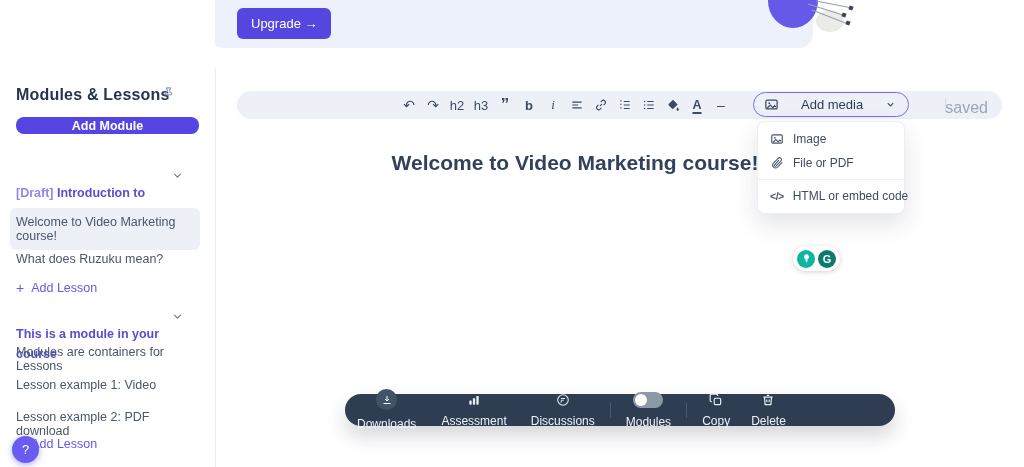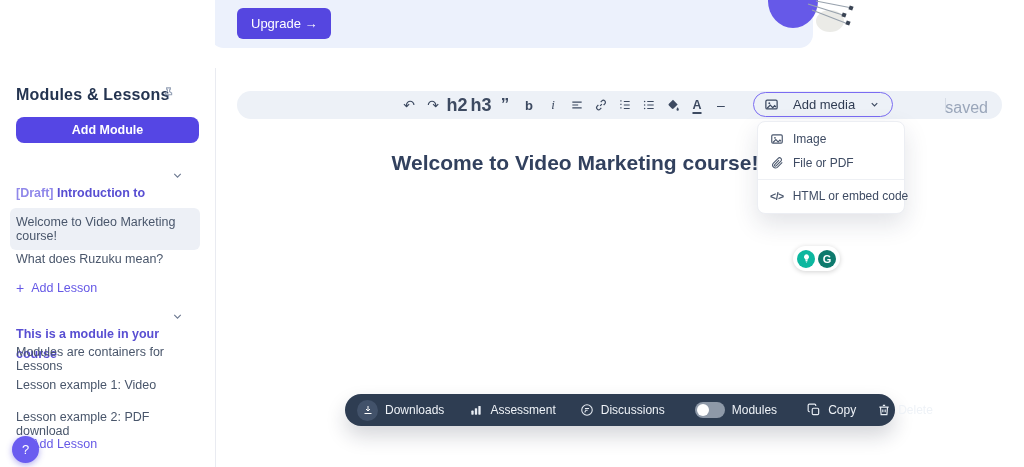--- a/index.html
+++ b/index.html
@@ -14,21 +14,21 @@
              color:#fff; font-size:13px; border:none; border-radius:6px; cursor:pointer;
              font-family:inherit; }
   .illu { position:absolute; left:750px; top:0; overflow:visible; }
 
   
   .sidebar { position:absolute; left:0; top:0; width:215px; height:467px; background:#fff; }
   .sb-title { position:absolute; left:16px; top:86px; font-size:16px; font-weight:bold;
               color:#243450; letter-spacing:.2px; }
   .pin { position:absolute; left:161px; top:85px; width:15px; height:17px; color:#94a0b5; cursor:pointer; }
   .pin svg { width:100%; height:100%; }
-  .add-module { position:absolute; left:16px; top:117px; width:183px; height:26px;
+  .add-module { position:absolute; left:16px; top:117px; width:183px; height:17px;
                 background:#5546e4; color:#fff; font-weight:bold; font-size:12.5px;
                 border:none; border-radius:8px; cursor:pointer; font-family:inherit; }
   .module-head { position:absolute; left:16px; width:184px; font-size:12.5px; font-weight:bold;
                  color:#584ed2; line-height:1.6; cursor:pointer; }
   .module-head .mtext { display:inline-block; width:152px;margin-top:17px; }
   .draft { color:#9088ea; }
   .chev { position:absolute; right:16px; top:2px; width:13px; height:13px; color:#6b7890; }
   .chev svg { width:100%; height:100%; }
   .m1 { top:166px; }
   .m2 { top:307px; }
@@ -44,28 +44,28 @@
   .vdiv { position:absolute; left:215px; top:68px; bottom:0; width:1px; background:#e9ebf1; }
 
   
   .toolbar { position:absolute; left:237px; top:91px; width:765px; height:28px;
              background:#edf1f7; border-radius:14px; }
   .tb-icons { position:absolute; left:160px; top:0; height:28px; display:flex; align-items:center; }
   .tbtn { width:24px; height:28px; display:flex; align-items:center; justify-content:center;
           background:none; border:none; color:#3d4a61; font-size:14px; cursor:pointer;
           font-family:inherit; padding:0; }
   .tbtn svg { width:14px; height:14px; }
-  .tb-h { font-size:18px; font-weight:bold; }
+  .tb-h { font-size:13px; font-weight:normal; }
   .tb-q { font-size:17px; font-weight:bold; }
   .tb-b { font-size:13px; font-weight:bold; }
   .tb-i { font-size:13px; font-style:italic; font-family:"Liberation Serif", serif; }
   .tb-a { font-size:12.5px; font-weight:bold; text-decoration:underline;
           text-decoration-thickness:2px; text-underline-offset:3px; }
   .add-media { position:absolute; left:516px; top:1px; height:25px; display:flex; align-items:center;
-               gap:14px; padding:0 12px 0 10px; border:1.5px solid #7b6cf2; border-radius:999px;
+               gap:22px; padding:0 12px 0 10px; border:1.5px solid #7b6cf2; border-radius:999px;
                font-size:13px; color:#2f3b52; background:transparent; cursor:pointer; font-family:inherit; }
   .am-ic { display:flex; } .am-ic svg { width:15px; height:15px; color:#3d4a61; }
   .am-chev { display:flex; } .am-chev svg { width:11px; height:11px; color:#3d4a61; }
   .tb-sep { position:absolute; right:56px; top:7px; width:1px; height:14px; background:#d6dce6; }
   .saved { position:absolute; right:14px; top:8px; font-size:16px; color:#9aa6ba; }
 
   
   .menu { position:absolute; left:757px; top:121px; width:148px; background:#fff;
           border:1px solid #eceef3; border-radius:8px; padding:5px 0; z-index:10;
           box-shadow:0 10px 24px rgba(30,40,70,.13); }
@@ -85,21 +85,21 @@
         align-items:center; justify-content:center; cursor:pointer; }
   .g1 svg { width:11px; height:11px; }
   .g2 { width:18px; height:18px; border-radius:50%; background:#0e7a6d; color:#fff;
         font-weight:bold; font-size:11px; display:flex; align-items:center; justify-content:center;
         cursor:pointer; }
 
   
   .dock { position:absolute; left:345px; top:394px; width:550px; height:32px; background:#2e3d52;
           border-radius:16px; display:flex; align-items:center; color:#eef2f7; font-size:12px;
           padding:0 12px; box-shadow:0 10px 20px rgba(20,30,50,.18); }
-  .dk-item { display:flex; align-items:center; gap:7px; cursor:pointer; white-space:nowrap; }
+  .dk-item { display:flex; align-items:center; gap:7px; cursor:pointer; white-space:nowrap;flex-direction:column; }
   .dk-ic { display:flex; } .dk-ic svg { width:14px; height:14px; color:#e8edf4; }
   .dk-circle { width:21px; height:21px; border-radius:50%; background:#42526a; display:flex;
                align-items:center; justify-content:center; }
   .dk-circle svg { width:12px; height:12px; color:#fff; }
   .dk-sep { width:1px; height:15px; background:#4a5a72; margin:0 15px; }
   .mg25 { margin-left:25px; } .mg24 { margin-left:24px; } .mg21 { margin-left:21px; }
   .toggle { position:relative; width:30px; height:16px; border-radius:8px; background:#8e99a8;
             display:inline-block; }
   .knob { position:absolute; left:2px; top:2px; width:12px; height:12px; border-radius:50%;
           background:#fff; }

